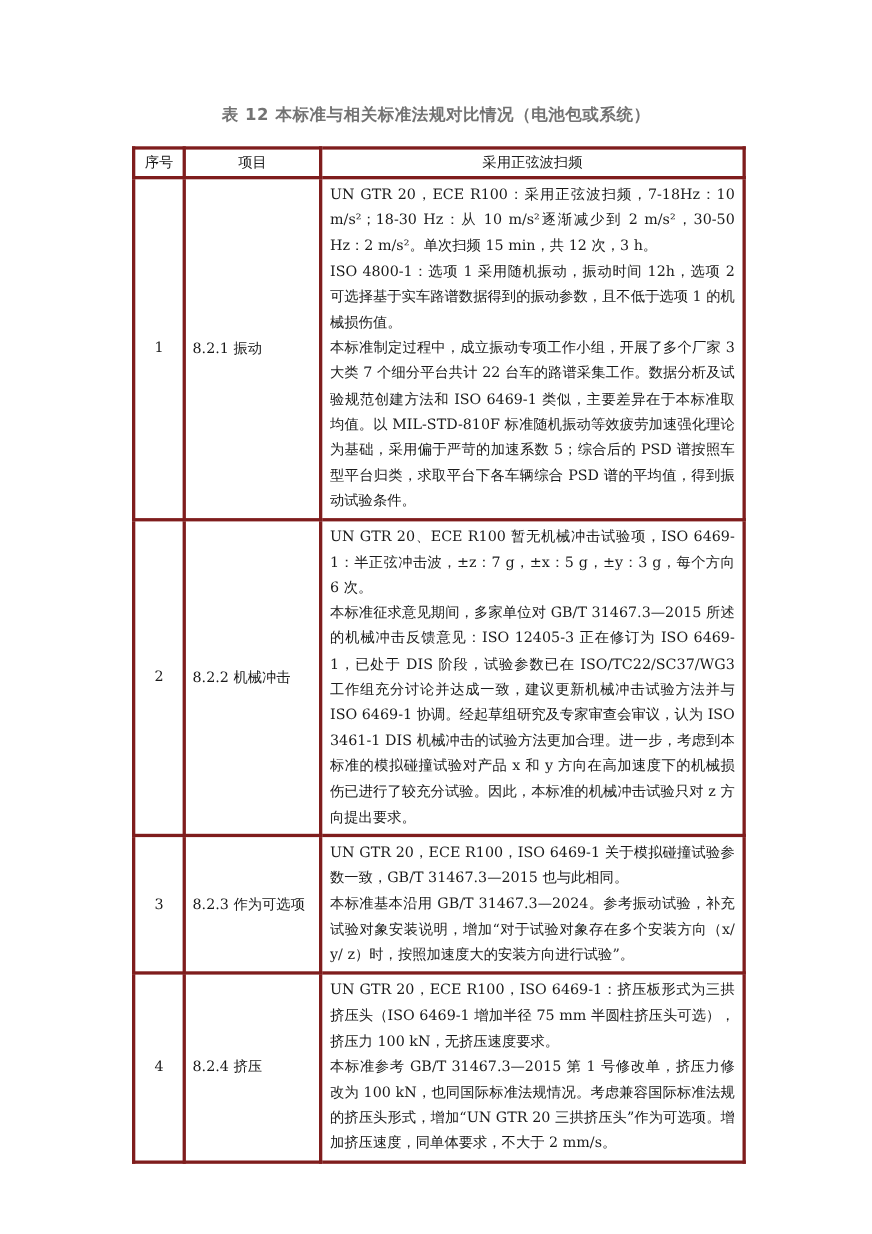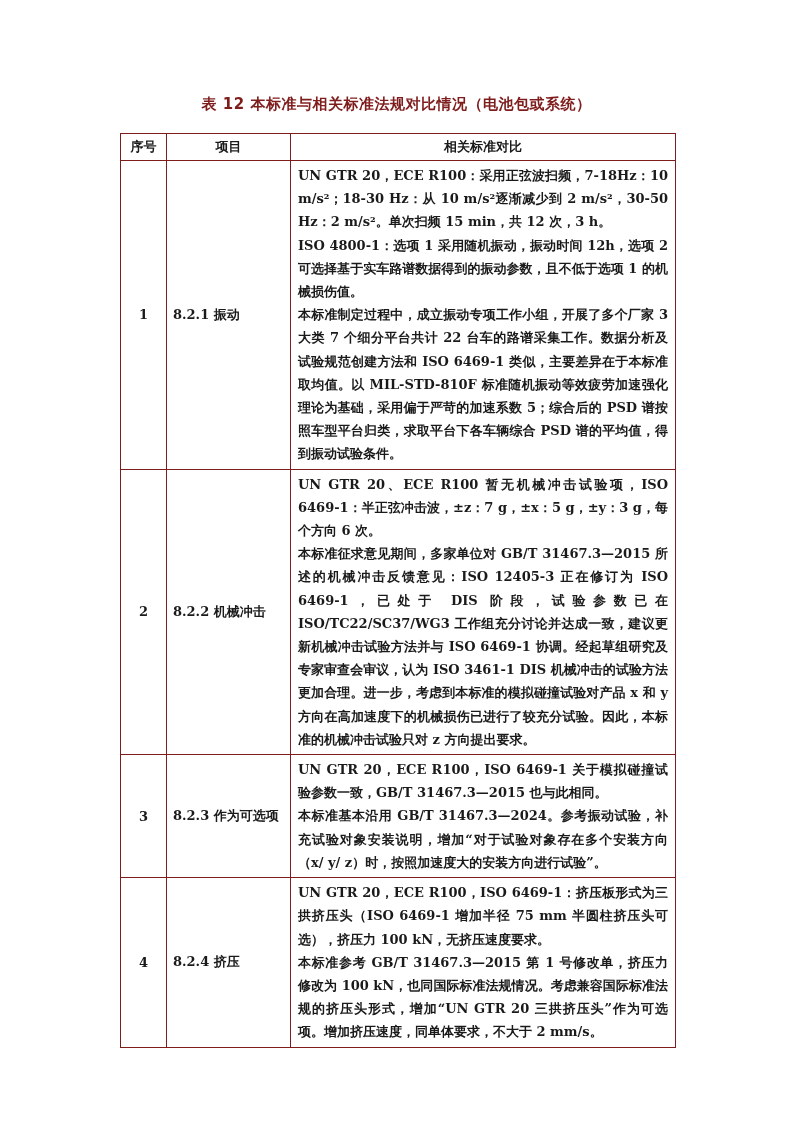--- a/index.html
+++ b/index.html
@@ -19,37 +19,37 @@
   .doc-title {
     position: absolute;
     top: 95px;
     left: 0;
     width: 100%;
     text-align: center;
     font-size: 15px;
     font-weight: bold;
     letter-spacing: 0.5px;
     font-family: "DejaVu Sans", "Liberation Sans", sans-serif;
-    color: #7f1d1d;
+    color: #737373;
   }
   table.cmp {
     position: absolute;
     top: 133px;
     left: 120px;
     width: 555px;
     border-collapse: collapse;
     table-layout: fixed;
   }
   table.cmp col.c1 { width: 46px; }
   table.cmp col.c2 { width: 124px; }
   table.cmp col.c3 { width: 385px; }
   table.cmp th, table.cmp td {
-    border: 1px solid #7f1d1d;
+    border: 3px solid #7f1d1d;
     font-size: 13px;
-    font-weight: bold;
+    font-weight: normal;
     box-sizing: border-box;
   }
   table.cmp th {
     height: 27px;
     text-align: center;
     vertical-align: middle;
     padding: 0;
   }
   td.cell-index {
     text-align: center;
@@ -87,21 +87,21 @@
   <table class="cmp">
     <colgroup>
         <col class="c1">
         <col class="c2">
         <col class="c3">
       </colgroup>
     <thead>
       <tr>
         <th>序号</th>
         <th>项目</th>
-        <th>相关标准对比</th>
+        <th>采用正弦波扫频</th>
       </tr>
     </thead>
     <tbody>
       <tr class="r1">
         <td class="cell-index">1</td>
         <td class="cell-item">8.2.1 振动</td>
         <td class="cell-detail">
           <p>UN GTR 20，ECE R100：采用正弦波扫频，7-18Hz：10 m/s²；18-30 Hz：从 10 m/s²逐渐减少到 2 m/s²，30-50 Hz：2 m/s²。单次扫频 15 min，共 12 次，3 h。</p>
           <p>ISO 4800-1：选项 1 采用随机振动，振动时间 12h，选项 2 可选择基于实车路谱数据得到的振动参数，且不低于选项 1 的机械损伤值。</p>
           <p>本标准制定过程中，成立振动专项工作小组，开展了多个厂家 3 大类 7 个细分平台共计 22 台车的路谱采集工作。数据分析及试验规范创建方法和 ISO 6469-1 类似，主要差异在于本标准取均值。以 MIL-STD-810F 标准随机振动等效疲劳加速强化理论为基础，采用偏于严苛的加速系数 5；综合后的 PSD 谱按照车型平台归类，求取平台下各车辆综合 PSD 谱的平均值，得到振动试验条件。</p>

